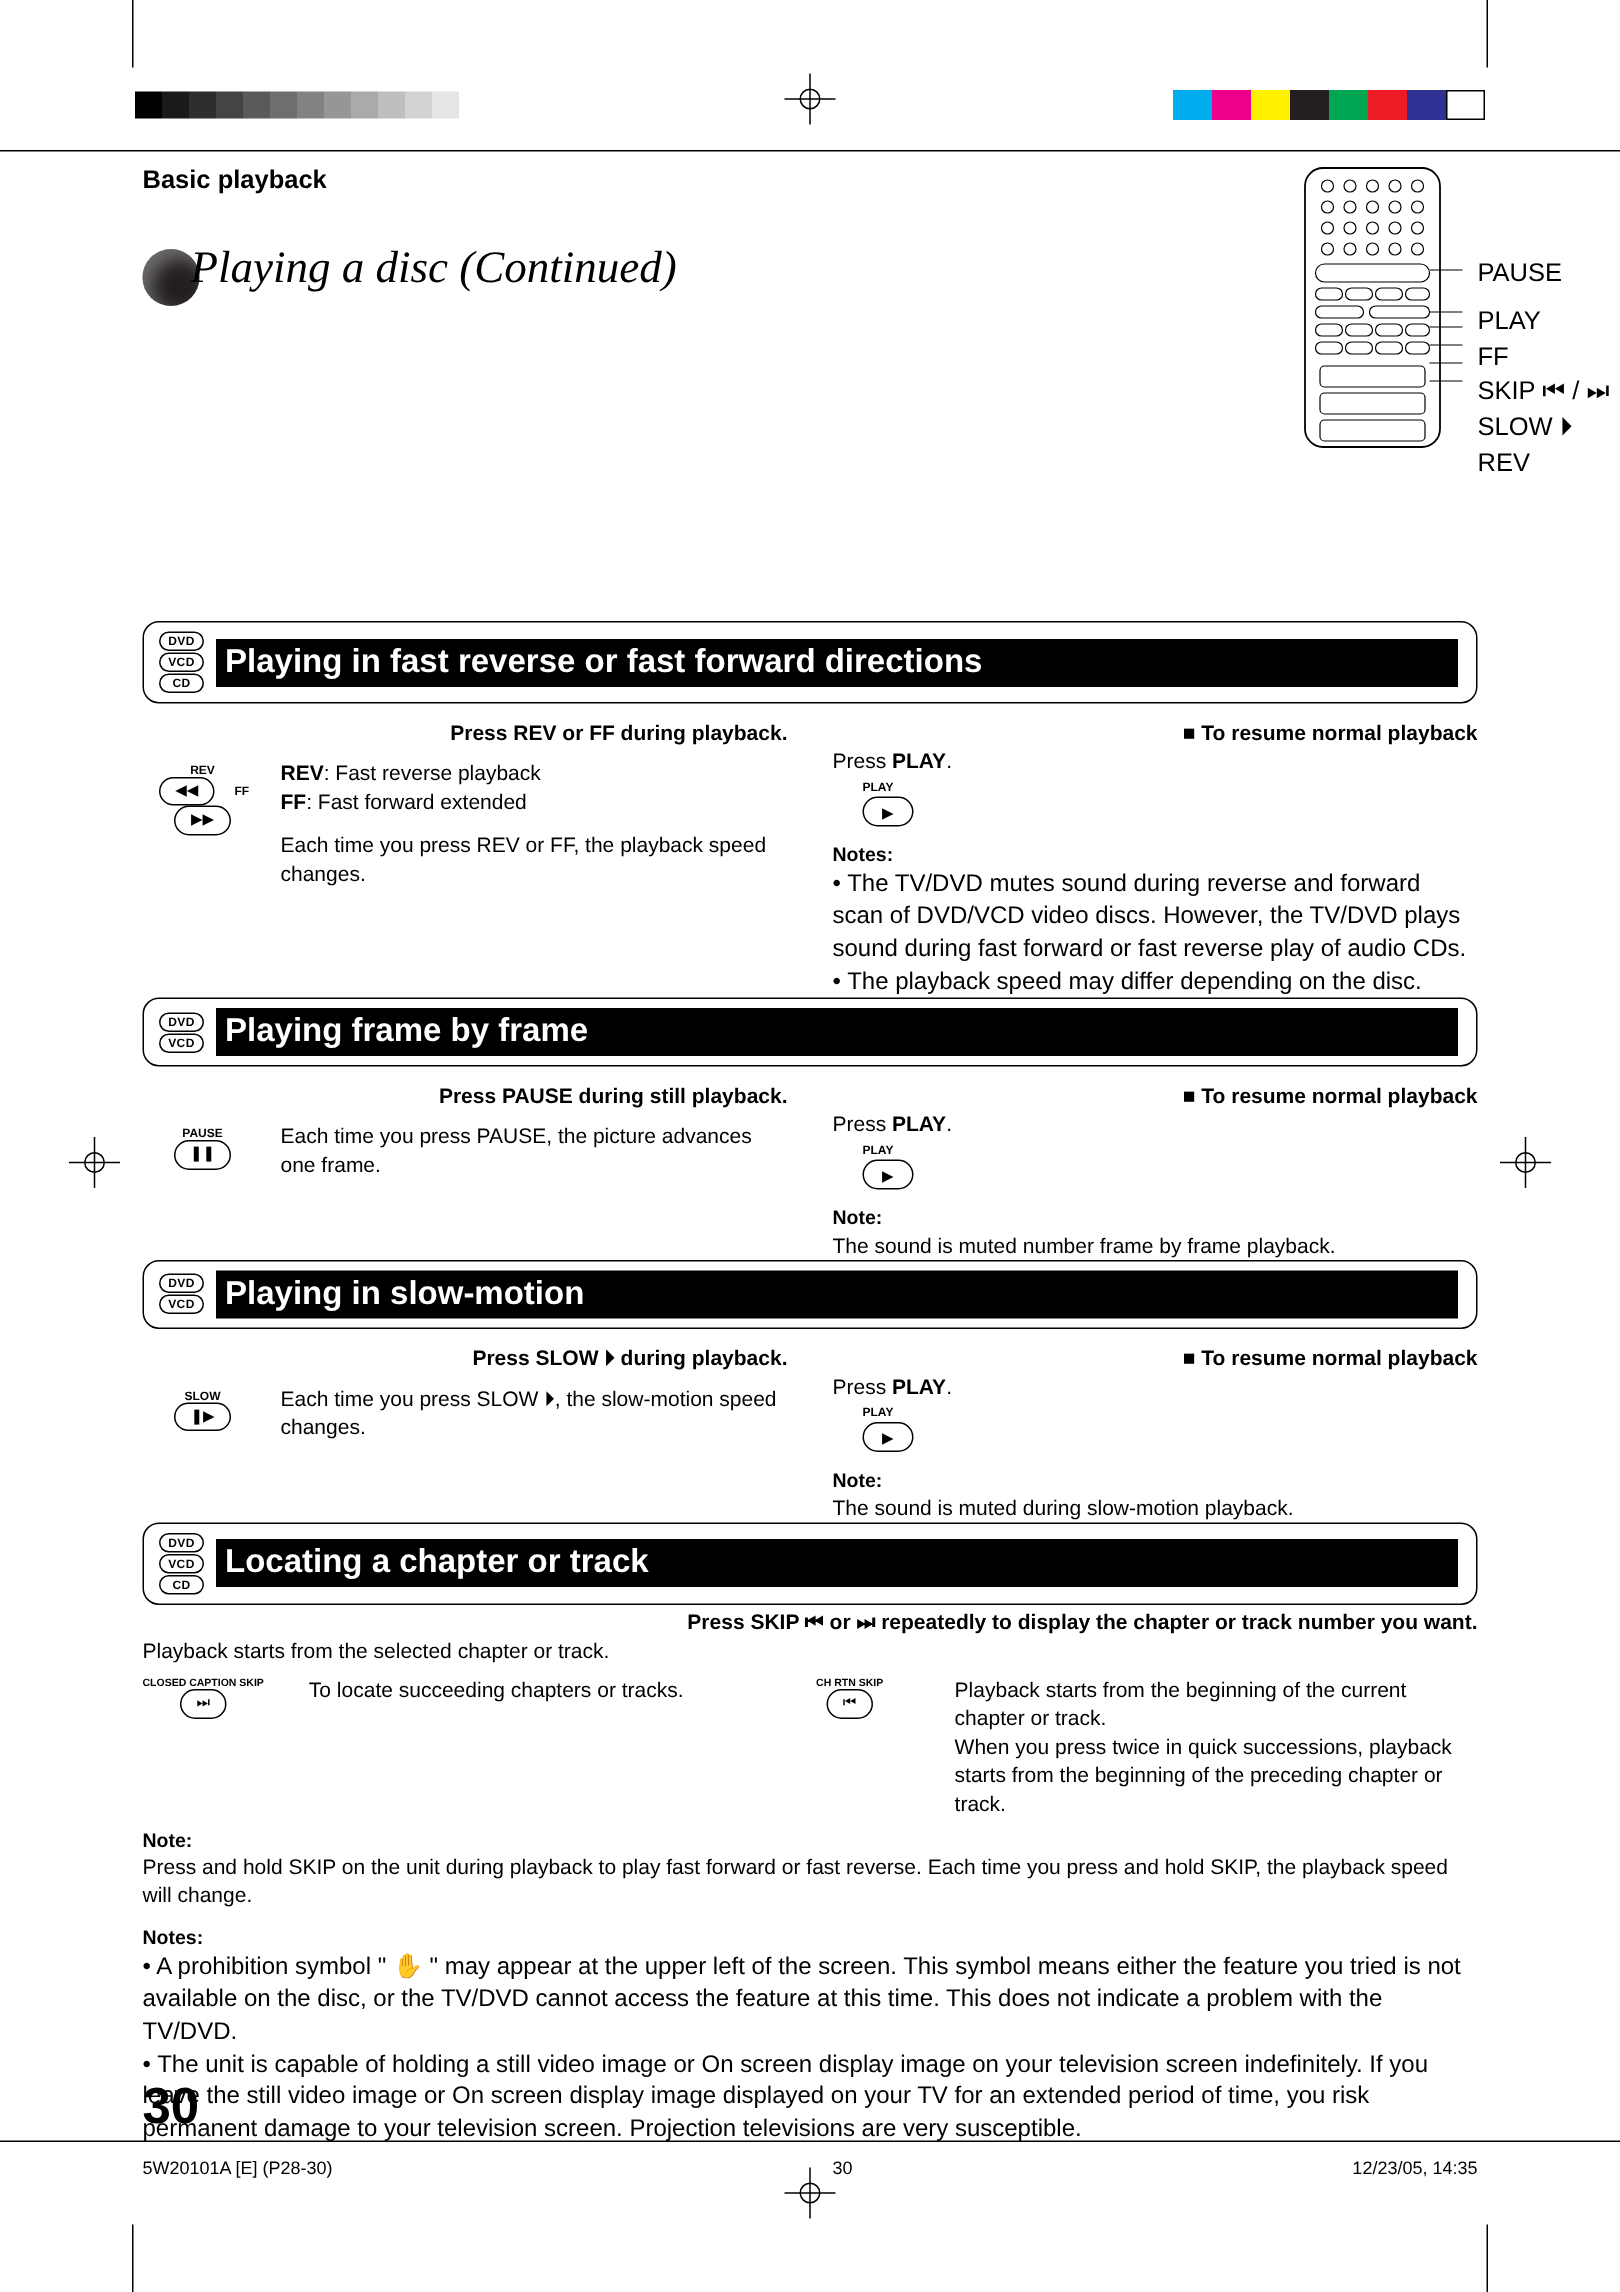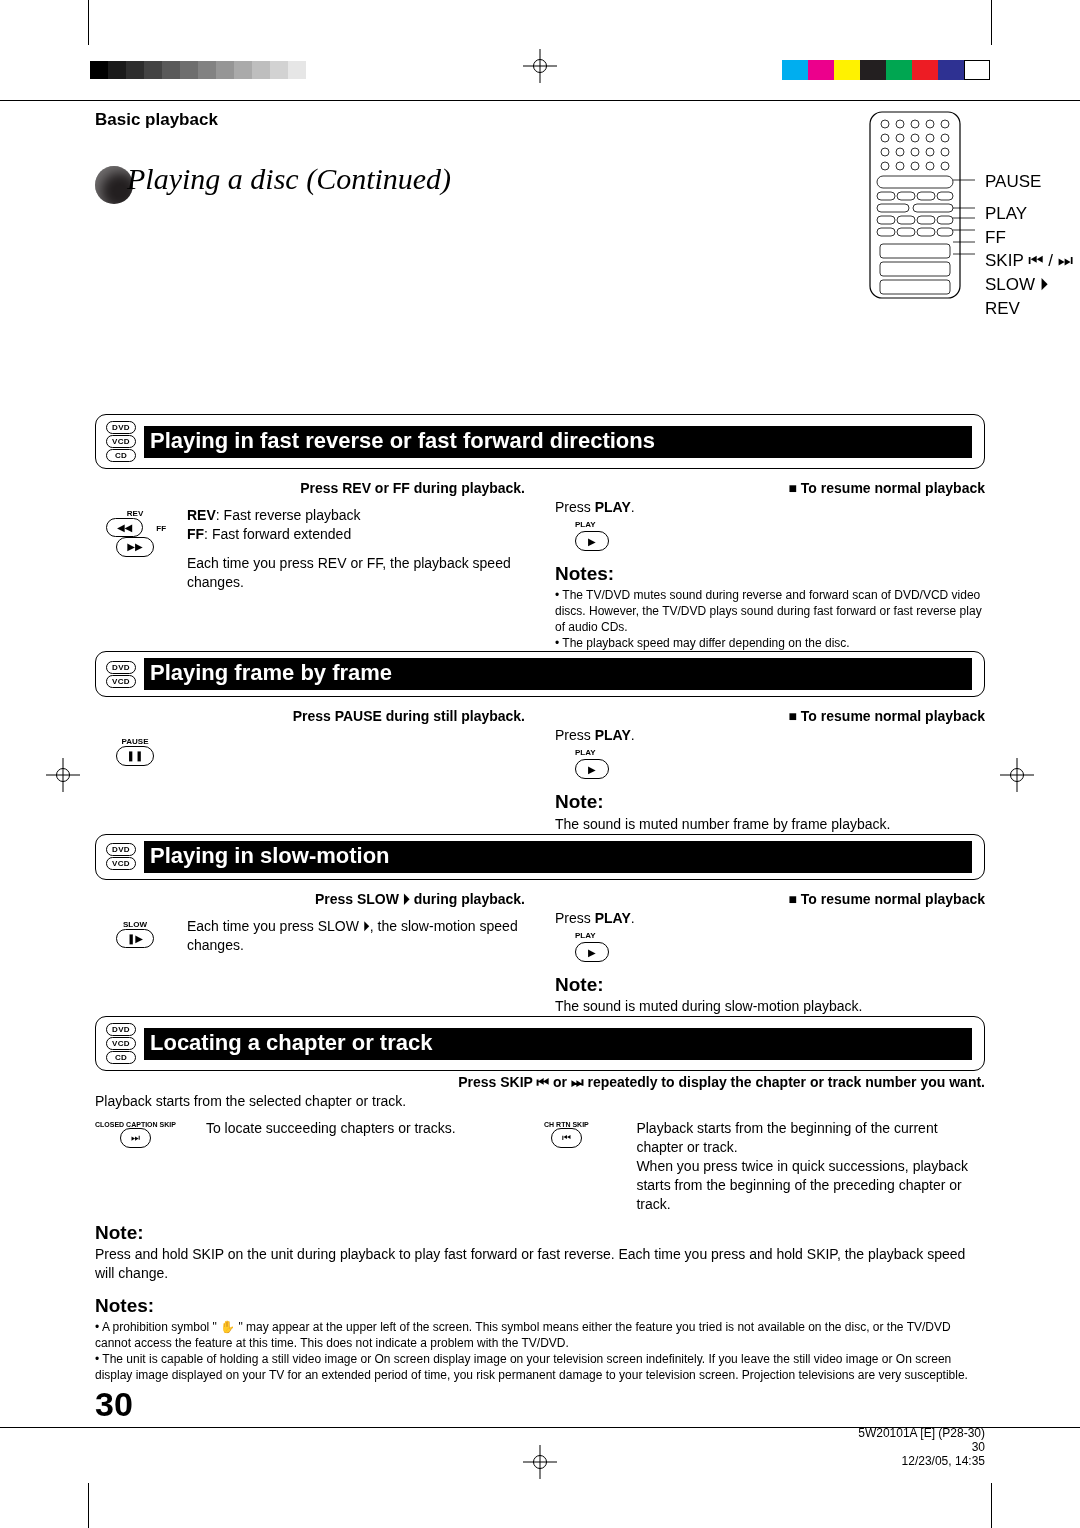--- a/index.html
+++ b/index.html
@@ -78,32 +78,32 @@
   }
   .col { flex:1; }
   .bold { font-weight:bold;text-align:right; }
   .instr-row { display:flex; gap:12px; margin-top:8px; }
   .btn-icons { min-width:80px; text-align:center; padding-top:4px; font-size:9px;}
   .btn-oval {
     display:inline-block; border:1.5px solid #000; border-radius:10px; padding:2px 10px; font-size:10px; margin:0 2px;
   }
   .stack-label { font-size:8px; font-weight:bold; display:block; line-height:1; }
   .sq-bullet::before { content:"■ "; }
-  .notes-heading { font-weight:bold; font-size:19px; margin-top:10px; }
-  ul.notelist { list-style:none; padding-left:0; font-size:12px; line-height:1.35;}
+  .notes-heading { font-weight:bold; font-size:13px; margin-top:10px; }
+  ul.notelist { list-style:none; padding-left:0; font-size:16px; line-height:1.35;}
   ul.notelist li::before { content:"• "; }
   .single-col { margin-top:2px; font-size:14px; line-height:1.35; }
   .locate-cols { display:flex; gap:30px; margin-top:8px; font-size:14px; line-height:1.35;}
   .locate-cols .icn { text-align:center; min-width:80px; font-size:9px; padding-top:2px;}
   .page-num {
     position:absolute; left:0; bottom:-6px; font-size:34px; font-weight:bold;
   }
   .footer {
-    position:absolute; bottom:60px; left:95px; right:95px;
-    display:flex; justify-content:space-between; font-size:12px; align-items:flex-end;flex-direction:column;
+    position:absolute; bottom:76px; left:95px; right:95px;
+    display:flex; justify-content:space-between; font-size:12px; align-items:flex-end;
   }
   .hr-bottom { position:absolute; bottom:100px; left:0; right:0; height:1px; background:#000; }
   .bottom-mark { position:absolute; bottom:55px; left:50%; transform:translateX(-50%);}
   .play-badge { display:inline-block; border:1.5px solid #000; border-radius:10px; padding:1px 12px; font-size:12px; margin-top:2px;}
   .play-badge .tri::before { content:"▶"; font-size:10px;}
 </style>
 </head>
 <body>
 
 <div class="print-marks-top">
@@ -281,20 +281,21 @@
     <div class="section-bar-title">Playing frame by frame</div>
   </div>
   <div class="two-col">
     <div class="col">
       <div class="bold">Press PAUSE during still playback.</div>
       <div class="instr-row">
         <div class="btn-icons">
           <span class="stack-label">PAUSE</span>
           <span class="btn-oval">❚❚</span>
         </div>
+        <div>Each time you press PAUSE, the picture advances one frame.</div>
       </div>
     </div>
     <div class="col">
       <div class="bold sq-bullet">To resume normal playback</div>
       <div>Press <span class="bold">PLAY</span>.</div>
       <div style="margin:4px 0 4px 20px">
         <span class="stack-label">PLAY</span>
         <span class="play-badge"><span class="tri"></span></span>
       </div>
       <div class="notes-heading">Note:</div>

